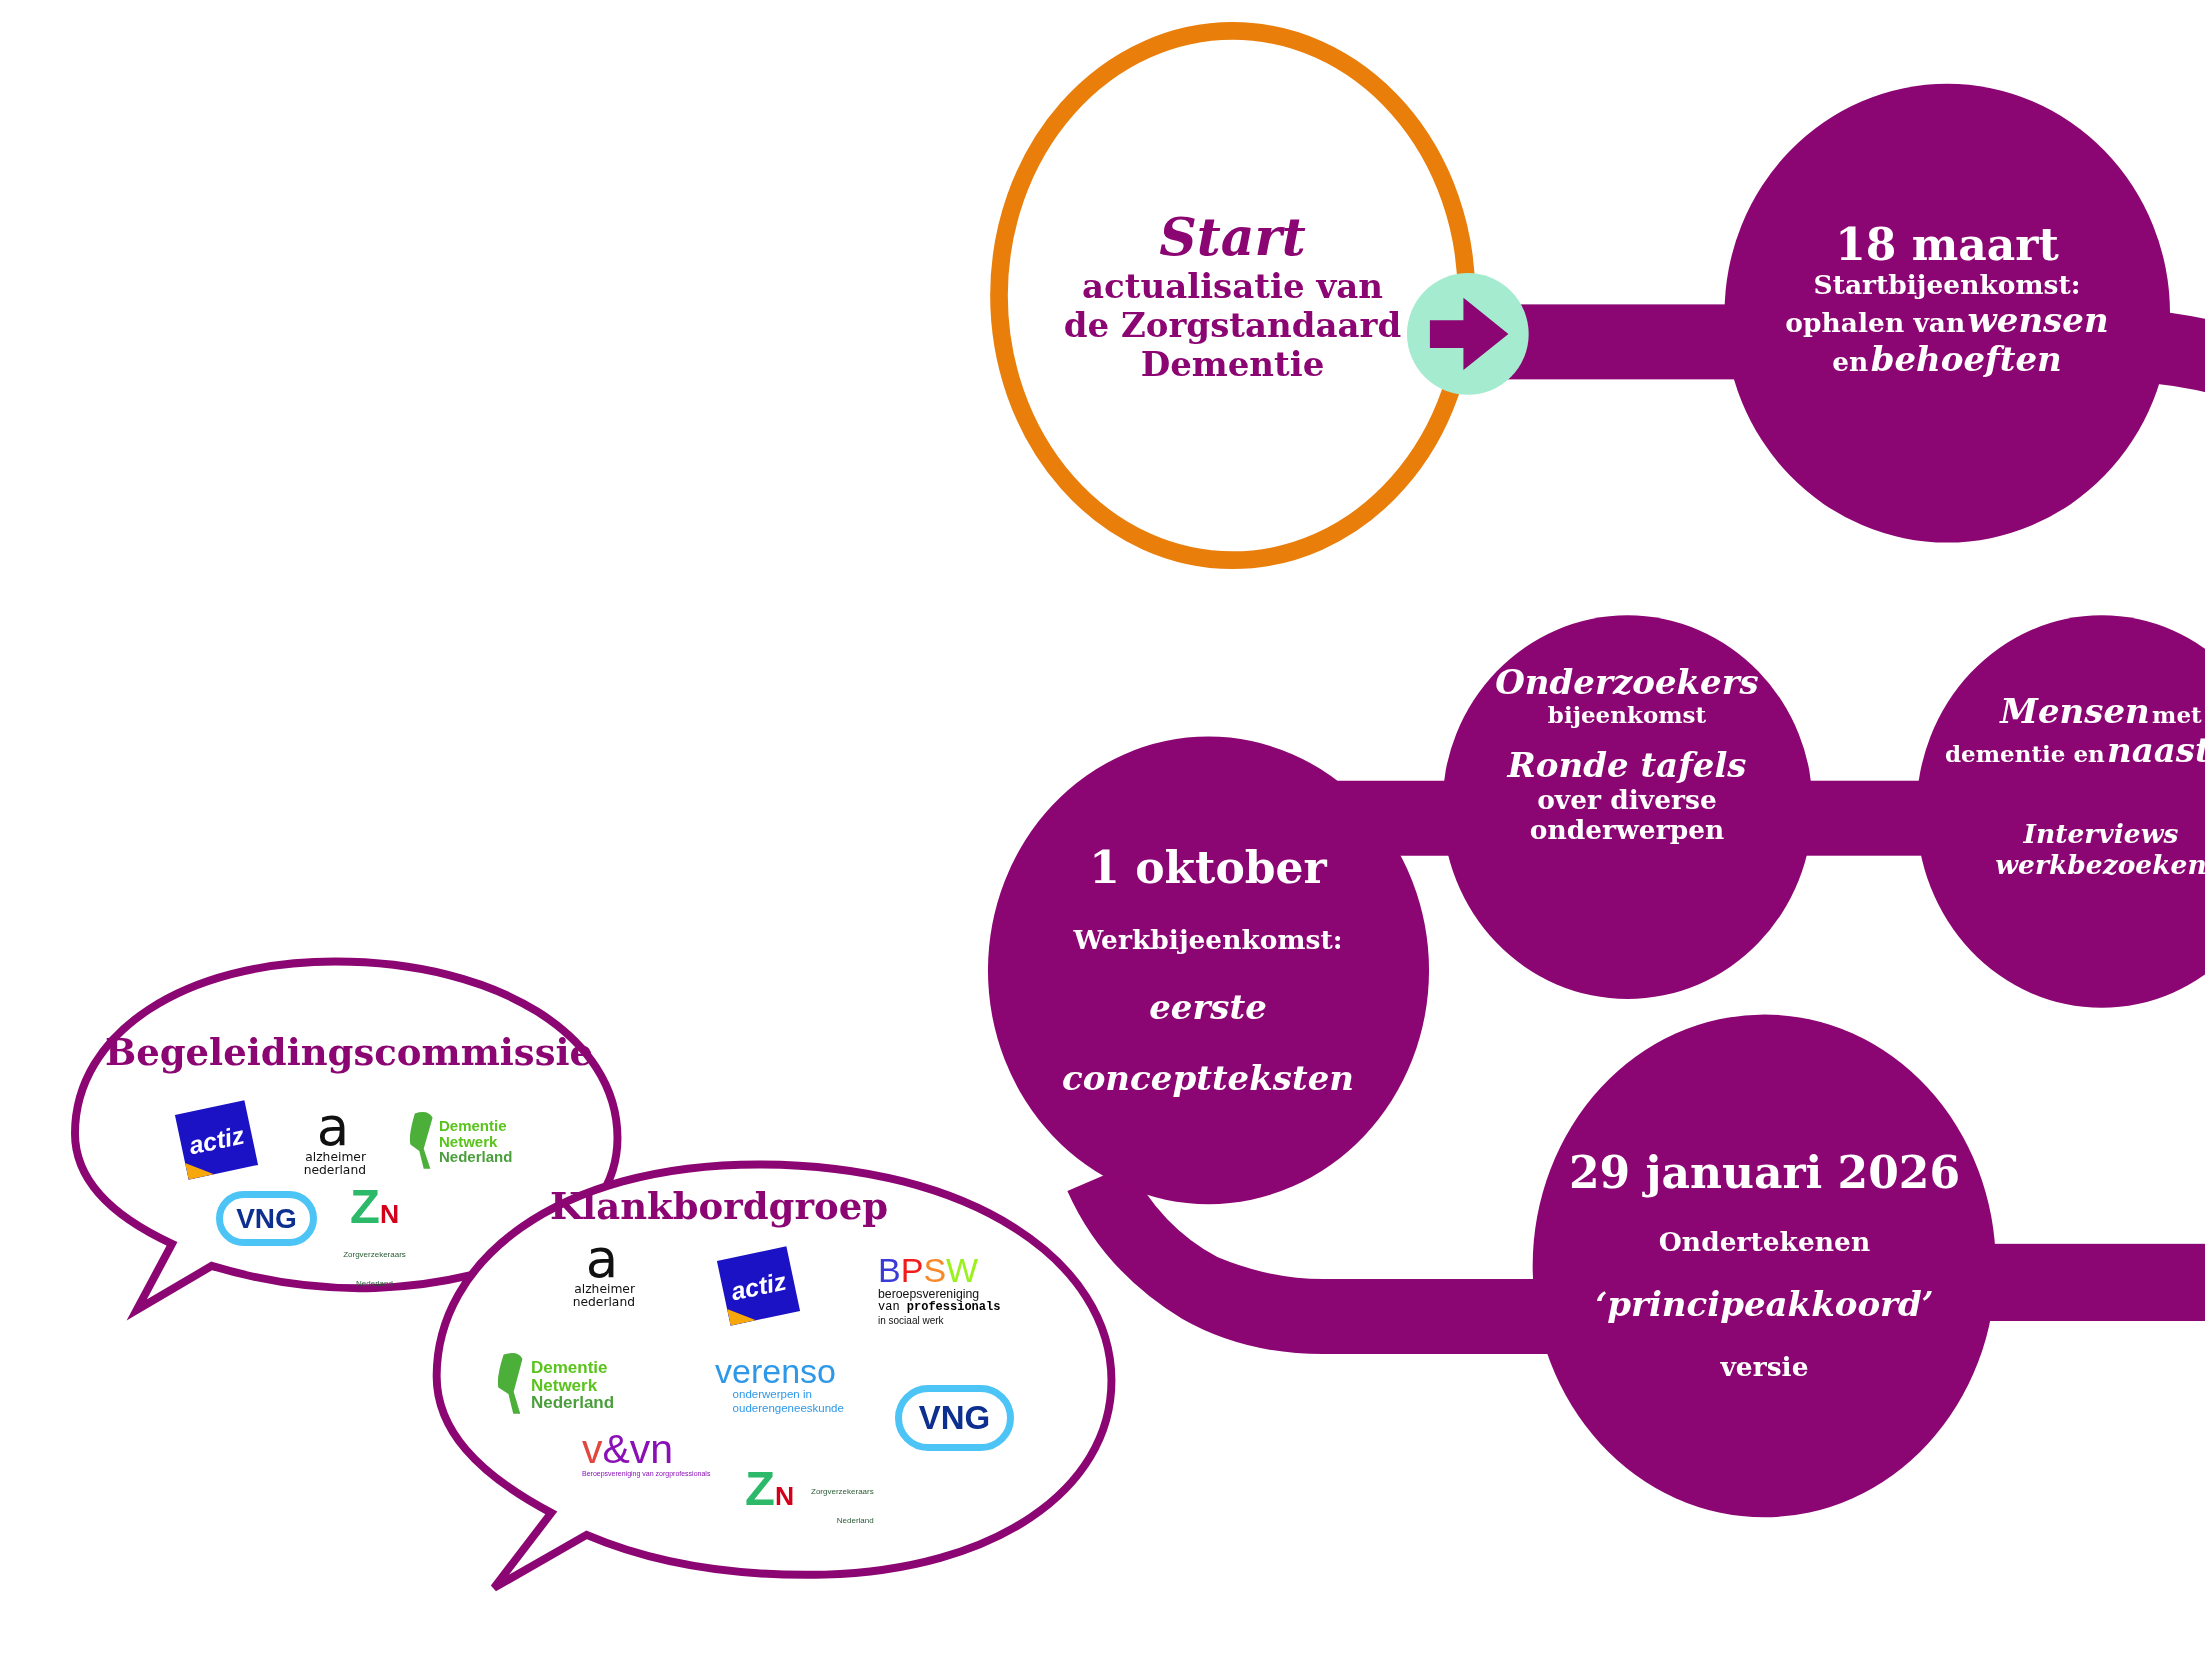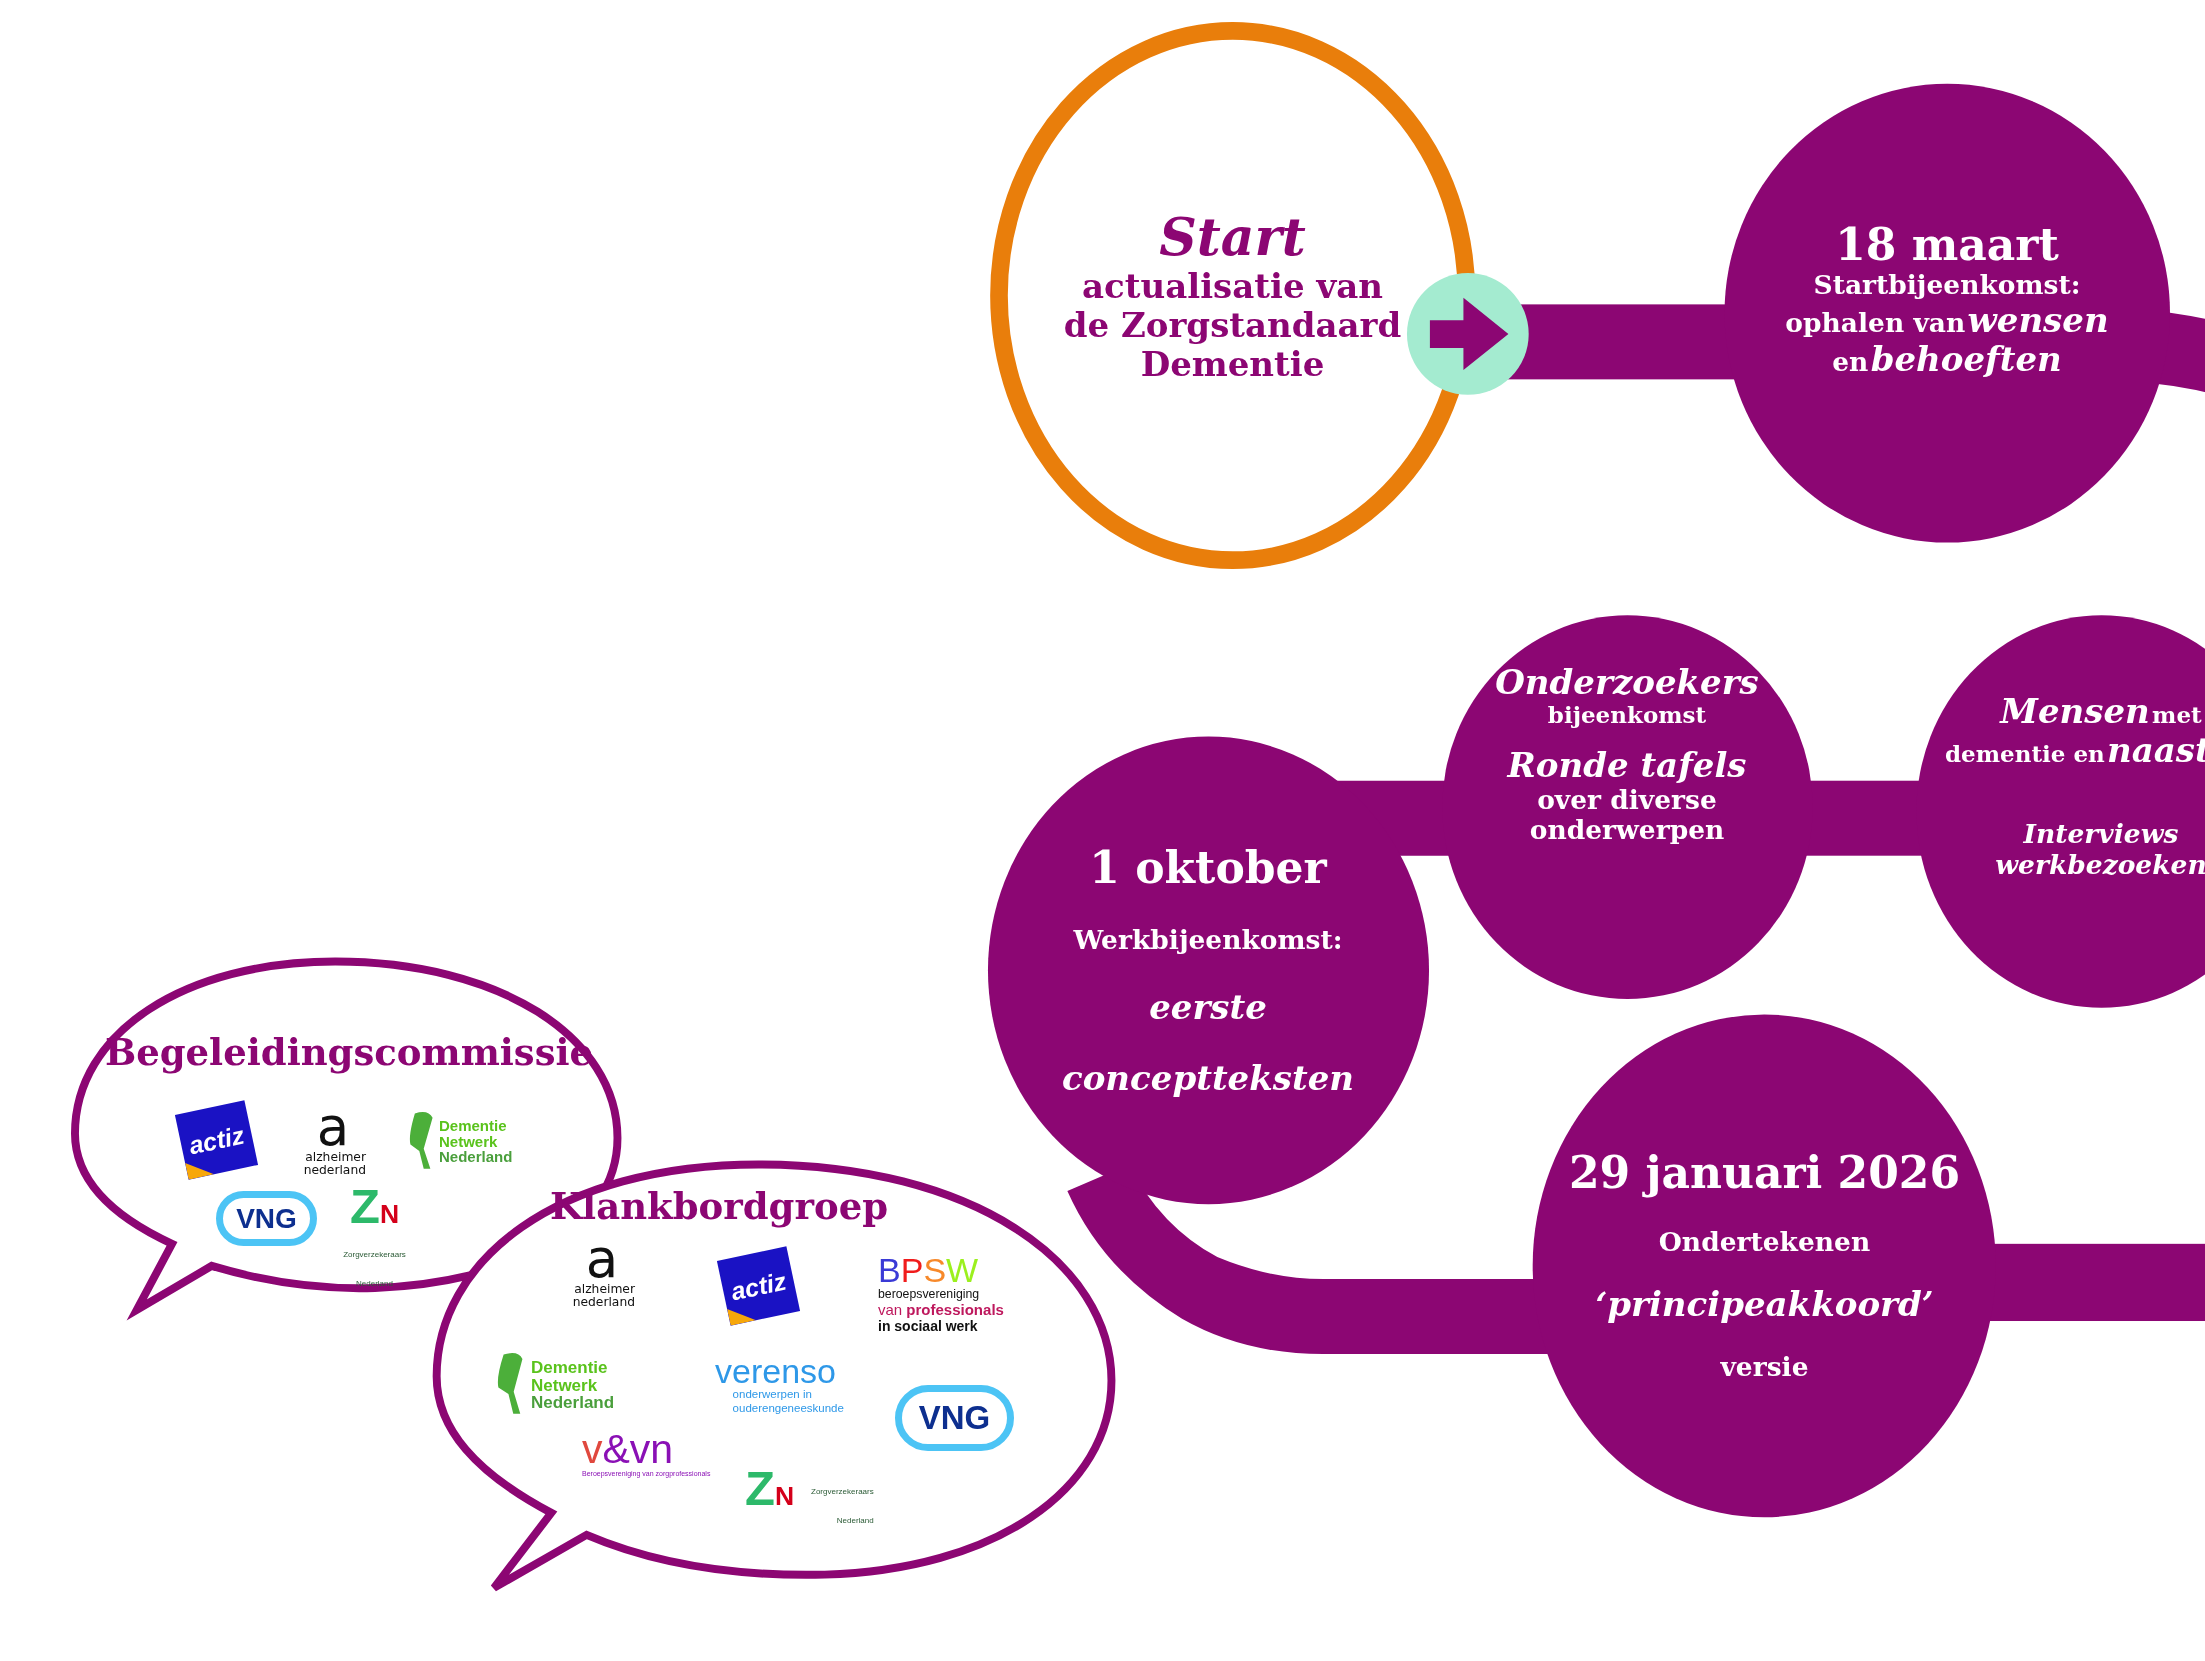--- a/index.html
+++ b/index.html
@@ -189,25 +189,25 @@
 </div>
 <div class="logo actiz" style="left:723px; top:1253px; width:71px; height:66px; font-size:25px;">
   <span>actiz</span>
   <span class="tri"></span>
 </div>
 <div class="logo bpsw" style="left:878px; top:1253px; width:132px;">
   <div style="font-size:34px; line-height:1;">
     <span id="bpsw-b" style="color: rgb(58, 58, 214);">B</span><span id="bpsw-p" style="color: rgb(240, 28, 28);">P</span><span id="bpsw-s" style="color: rgb(247, 137, 42);">S</span><span id="bpsw-w" style="color: rgb(155, 240, 30);">W</span>
   </div>
   <div style="font-size:12.3px; color:#111; line-height:1.15;">beroepsvereniging</div>
-  <div style="font-size:15px; color:#be185d; line-height:1.15;">
+  <div style="font-size:12px; color:#000000; line-height:1.15;font-family:Liberation Mono, monospace;">
     <span>van</span>
     <b>professionals</b>
   </div>
-  <div style="font-size:14px; color:#111; line-height:1.15; font-weight:bold;">in sociaal werk</div>
+  <div style="font-size:10px; color:#111; line-height:1.15; font-weight:normal;">in sociaal werk</div>
 </div>
 <div class="logo" style="left:494px; top:1350px; width:128px;">
   <svg width="35" height="66" style="position:absolute; left:0; top:0;" viewBox="0 0 80 150">
     <path d="M22 10 Q55 0 65 20 L45 95 L60 145 L44 145 L33 100 L10 85 Q5 62 22 10 Z" fill="#4caf3a"></path>
   </svg>
   <div class="dnn" style="margin-left:37px; font-size:17px; padding-top:8.8px;">
     <div>Dementie</div>
     <div>Netwerk</div>
     <div class="n3">Nederland</div>
   </div>

